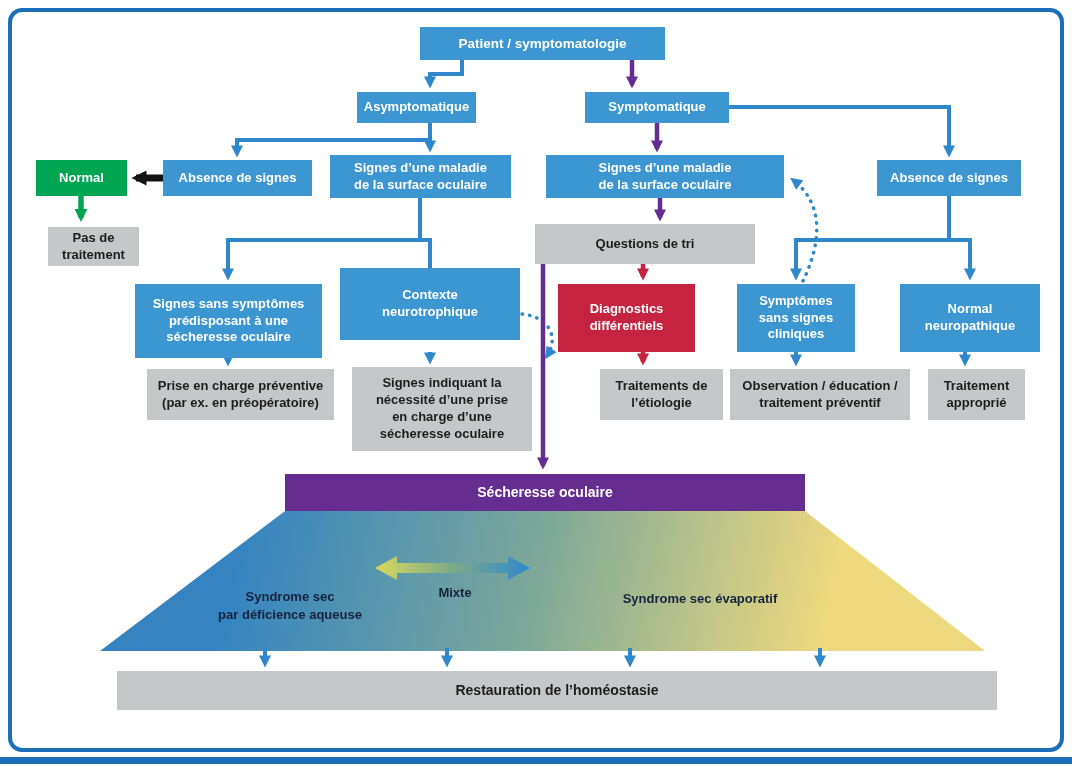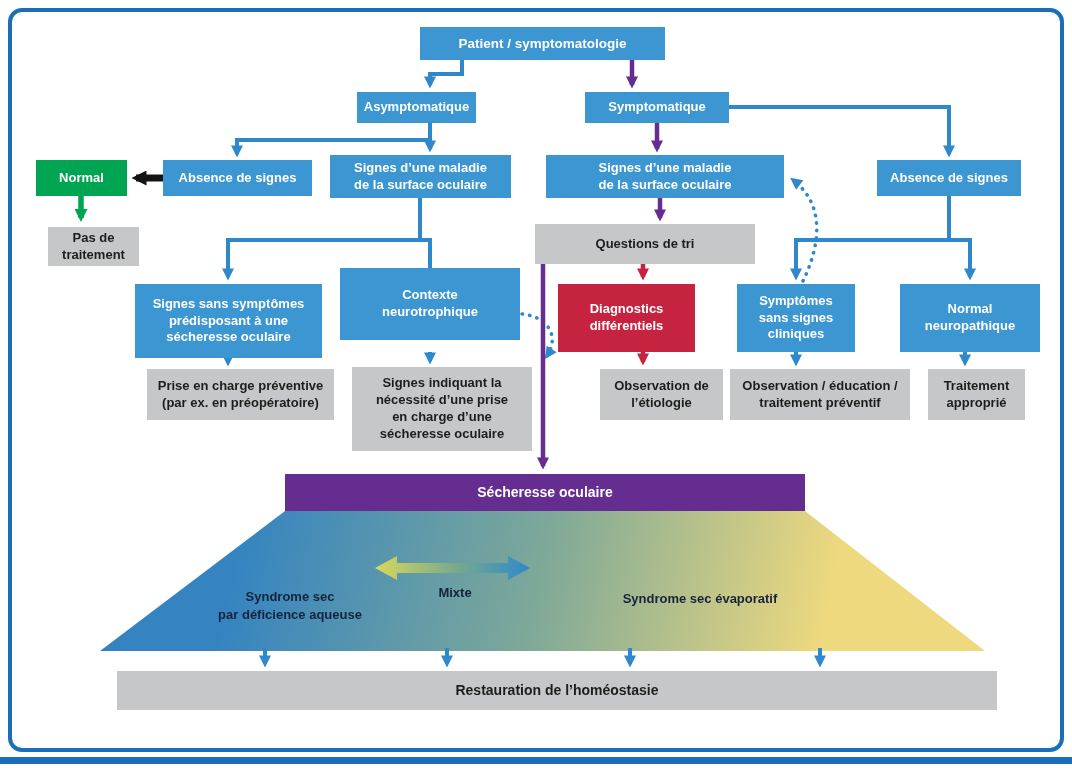--- a/index.html
+++ b/index.html
@@ -148,21 +148,21 @@
 neuropathique</div>
 
   <div class="box gray" style="left:135px;top:369px;width:187px;height:51px">Prise en charge préventive
 (par ex. en préopératoire)</div>
 
   <div class="box gray" style="left:340px;top:367px;width:180px;height:84px">Signes indiquant la
 nécessité d’une prise
 en charge d’une
 sécheresse oculaire</div>
 
-  <div class="box gray" style="left:588px;top:369px;width:123px;height:51px">Observation de
+  <div class="box gray" style="left:588px;top:369px;width:123px;height:51px">Traitements de
 l’étiologie</div>
 
   <div class="box gray" style="left:718px;top:369px;width:180px;height:51px">Observation / éducation /
 traitement préventif</div>
 
   <div class="box gray" style="left:916px;top:369px;width:97px;height:51px">Traitement
 approprié</div>
 
   <div class="box purple" style="left:285px;top:474px;width:520px;height:37px;font-size:14px">Sécheresse oculaire</div>
 

